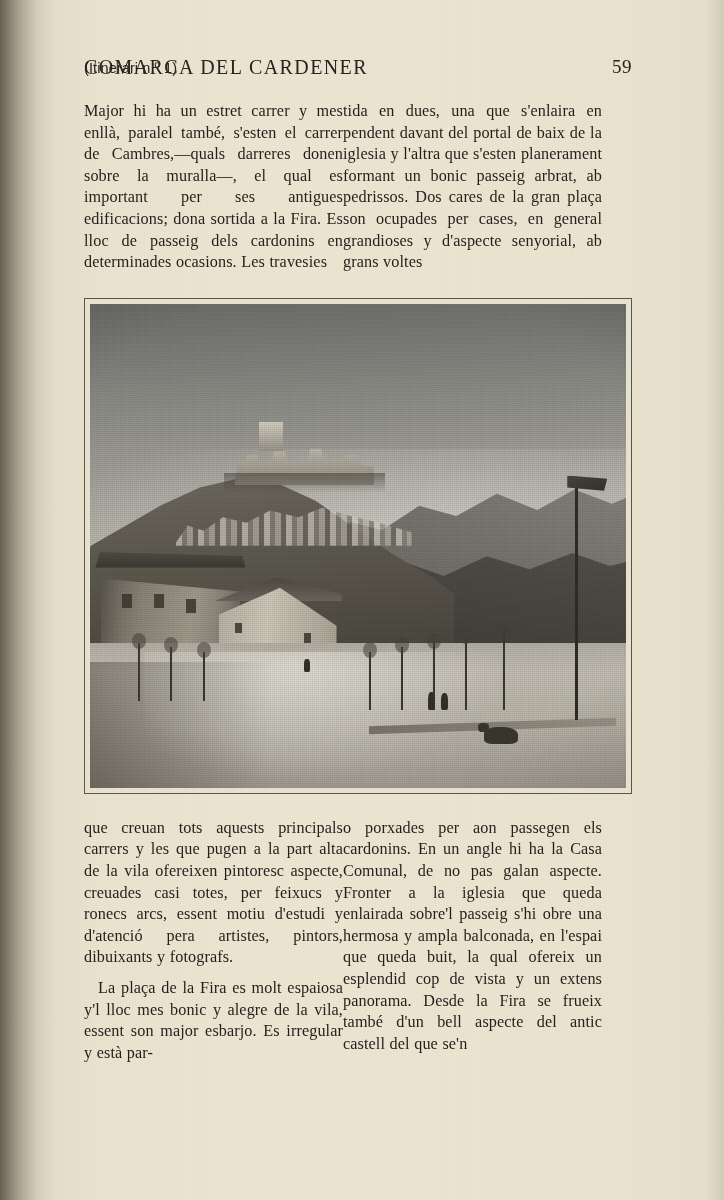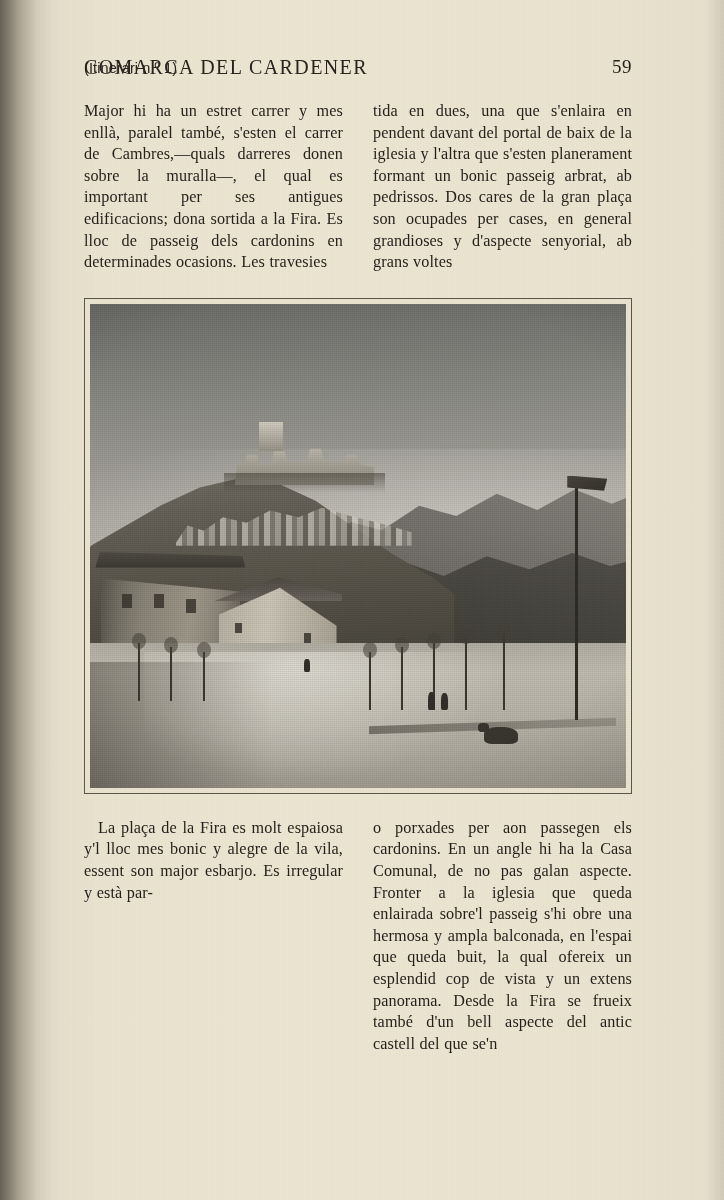--- a/index.html
+++ b/index.html
@@ -84,21 +84,20 @@
   }
   .runhead .right {
     font-size: 19px;
     font-family: "Liberation Serif", serif;
     letter-spacing: .5px;
   }
 
   
   .cols {
     display: flex;
-    gap: 30px;
     color: #231f1b;
     font-family: Liberation Serif, serif;
   }
   .col {
     width: 259px;
     font-size: 16.2px;
     line-height: 21.6px;
     text-align: justify;
     text-align-last: left;
     letter-spacing: .1px;
@@ -397,20 +396,21 @@
           <div class="flag"></div>
 
           <div class="halftone"></div>
           <div class="vignette"></div>
         </div>
       </div>
     </figure>
 
     <div class="cols block-bottom">
       <div class="col">
+        <p>que creuan tots aquests principals carrers y les que pugen a la part alta de la vila ofereixen pintoresc aspecte, creuades casi totes, per feixucs y ronecs arcs, essent motiu d'estudi y d'atenció pera artistes, pintors, dibuixants y fotografs.</p>
         <p class="indent">La plaça de la Fira es molt espaiosa y'l lloc mes bonic y alegre de la vila, essent son major esbarjo. Es irregular y està par-</p>
       </div>
       <div class="col">
         <p>o porxades per aon passegen els cardonins. En un angle hi ha la Casa Comunal, de no pas galan aspecte. Fronter a la iglesia que queda enlairada sobre'l passeig s'hi obre una hermosa y ampla balconada, en l'espai que queda buit, la qual ofereix un esplendid cop de vista y un extens panorama. Desde la Fira se frueix també d'un bell aspecte del antic castell del que se'n</p>
       </div>
     </div>
 
   </div>
   <div id="grain"></div>
 </div>

